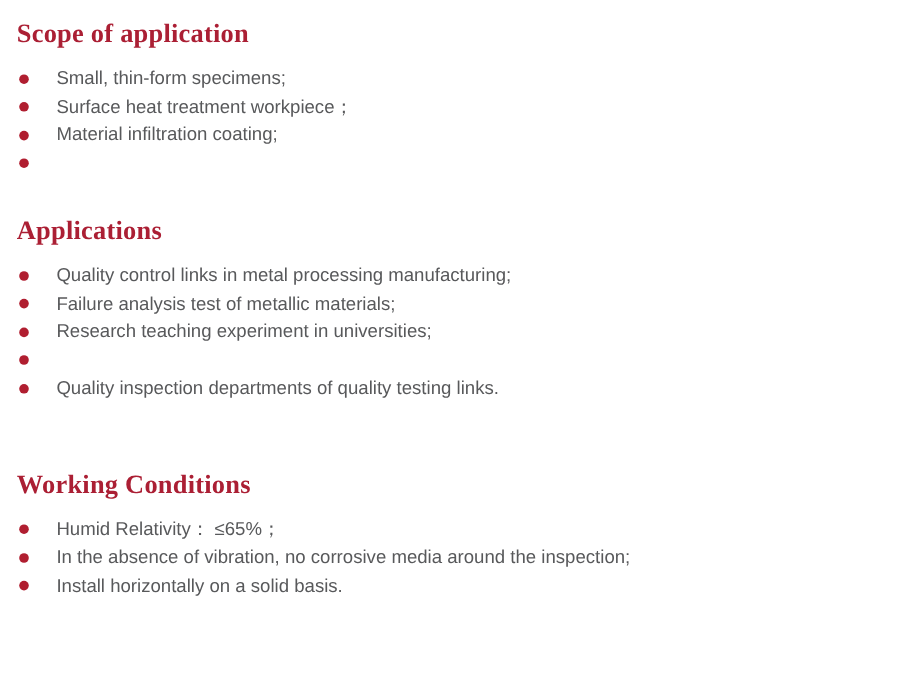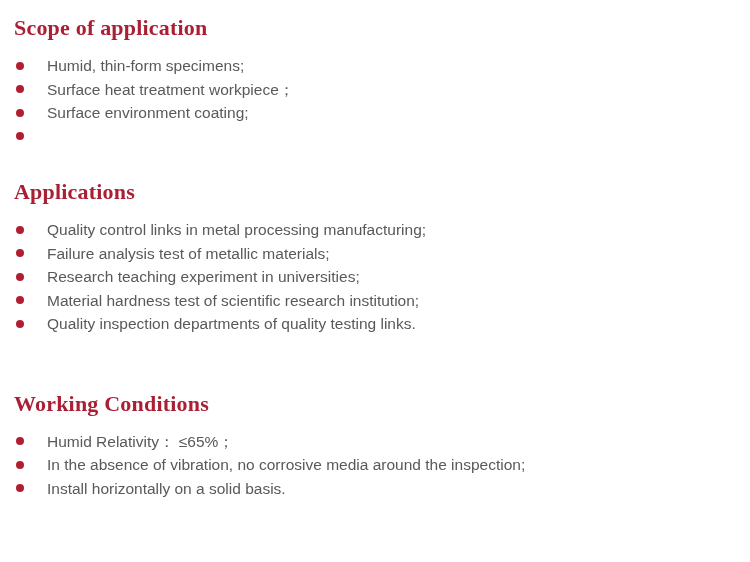--- a/index.html
+++ b/index.html
@@ -53,29 +53,29 @@
 </head>
 <body>
 
 <div class="page">
 
   <section class="sec sec-scope">
     <h2 class="section-title">Scope of application</h2>
     <ul class="bullet-list">
       <li>
         <span class="bullet"></span>
-        <span class="item-text">Humid, thin-form specimens;</span>
+        <span class="item-text">Small, thin-form specimens;</span>
       </li>
       <li>
         <span class="bullet"></span>
         <span class="item-text">Surface heat treatment workpiece；</span>
       </li>
       <li>
         <span class="bullet"></span>
-        <span class="item-text">Surface environment coating;</span>
+        <span class="item-text">Material infiltration coating;</span>
       </li>
       <li>
         <span class="bullet"></span>
       </li>
     </ul>
   </section>
 
   <section class="sec sec-apps">
     <h2 class="section-title">Applications</h2>
     <ul class="bullet-list">
@@ -86,21 +86,20 @@
       <li>
         <span class="bullet"></span>
         <span class="item-text">Failure analysis test of metallic materials;</span>
       </li>
       <li>
         <span class="bullet"></span>
         <span class="item-text">Research teaching experiment in universities;</span>
       </li>
       <li>
         <span class="bullet"></span>
-        <span class="item-text">Material hardness test of scientific research institution;</span>
       </li>
       <li>
         <span class="bullet"></span>
         <span class="item-text">Quality inspection departments of quality testing links.</span>
       </li>
     </ul>
   </section>
 
   <section class="sec sec-wc">
     <h2 class="section-title">Working Conditions</h2>

